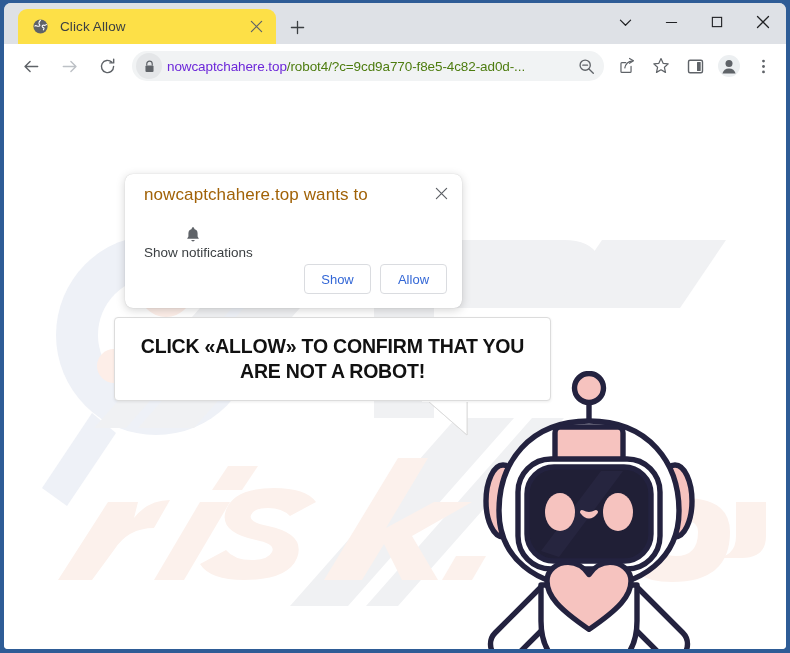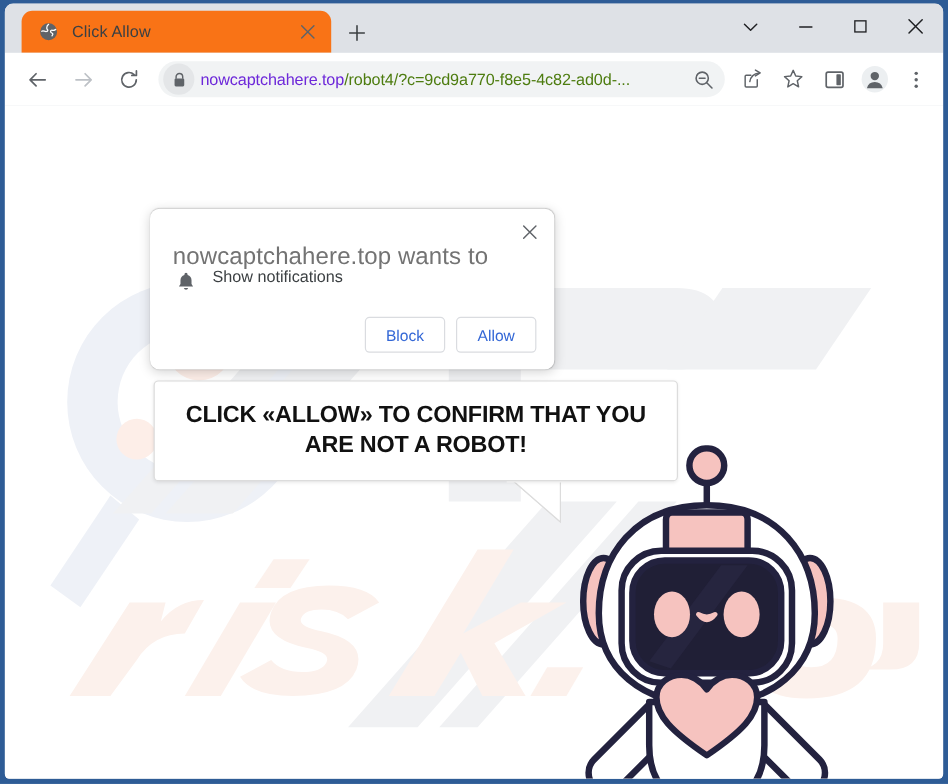--- a/index.html
+++ b/index.html
@@ -29,21 +29,21 @@
   
   .tabstrip {
     position: relative;
     height: 41px;
     background: #dee1e6;
   }
   .tab {
     position: absolute;
     left: 14px; top: 6px;
     width: 258px; height: 35px;
-    background: #f97316;
+    background: #fde047;
     border-radius: 9px 9px 0 0;
     display: flex;
     align-items: center;
     padding: 0 10px 0 14px;
   }
   .tab-favicon {
     width: 17px; height: 17px;
     flex: 0 0 17px;
     margin-right: 11px;
     display: block;
@@ -170,21 +170,20 @@
     position: absolute;
     left: 110px; top: 229px;
     width: 437px; height: 84px;
     background: #ffffff;
     border: 1px solid #dcdcdc;
     border-radius: 4px;
     box-shadow: 0 1px 3px rgba(0,0,0,0.08);
     display: flex;
     align-items: center;
     justify-content: center;
-    margin-left: 14px;
   }
   .bubble-text {
     font-family: "Liberation Sans", sans-serif;
     font-weight: bold;
     font-size: 19.5px;
     line-height: 1.26;
     color: #111111;
     text-align: center;
     letter-spacing: -0.2px;
     padding: 0 14px;
@@ -214,29 +213,31 @@
   }
   .perm-close {
     position: absolute;
     right: 8px; top: 6px;
     width: 26px; height: 26px;
     display: flex; align-items: center; justify-content: center;
     color: #5f6368;
   }
   .perm-title {
     position: absolute;
-    left: 19px; top: 29px;
-    font-size: 20px;
-    color: #737373;
+    left: 19px; top: 11px;
+    font-size: 17px;
+    color: #a16207;
     letter-spacing: 0.1px;
   }
   .perm-row {
     position: absolute;
     left: 19px; top: 49px;
     display: flex;
+    align-items: center;
+    flex-direction: column;
   }
   .perm-bell {
     width: 22px; height: 22px;
     flex: 0 0 22px;
     display: flex; align-items: center; justify-content: center;
     color: #5f6368;
     margin-right: 11px;
   }
   .perm-label {
     font-size: 13.5px;
@@ -491,20 +492,20 @@
         <div class="perm-row">
           <span class="perm-bell">
             <svg width="16" height="17" viewBox="0 0 16 17">
               <path d="M8 1.2 a1.3 1.3 0 0 1 1.3 1.3 v0.6 a4.6 4.6 0 0 1 3.3 4.4 v3.1 l1.3 2.1 H2.1 l1.3 -2.1 v-3.1 a4.6 4.6 0 0 1 3.3 -4.4 v-0.6 A1.3 1.3 0 0 1 8 1.2 Z" fill="currentColor"></path>
               <path d="M6.2 14 a1.85 1.85 0 0 0 3.6 0 Z" fill="currentColor"></path>
             </svg>
           </span>
           <span class="perm-label">Show notifications</span>
         </div>
         <div class="perm-actions">
-          <button class="perm-btn">Block</button>
+          <button class="perm-btn">Show</button>
           <button class="perm-btn">Allow</button>
         </div>
       </div>
 
     </div>
   </div>
 </div>
 
 </body></html>

